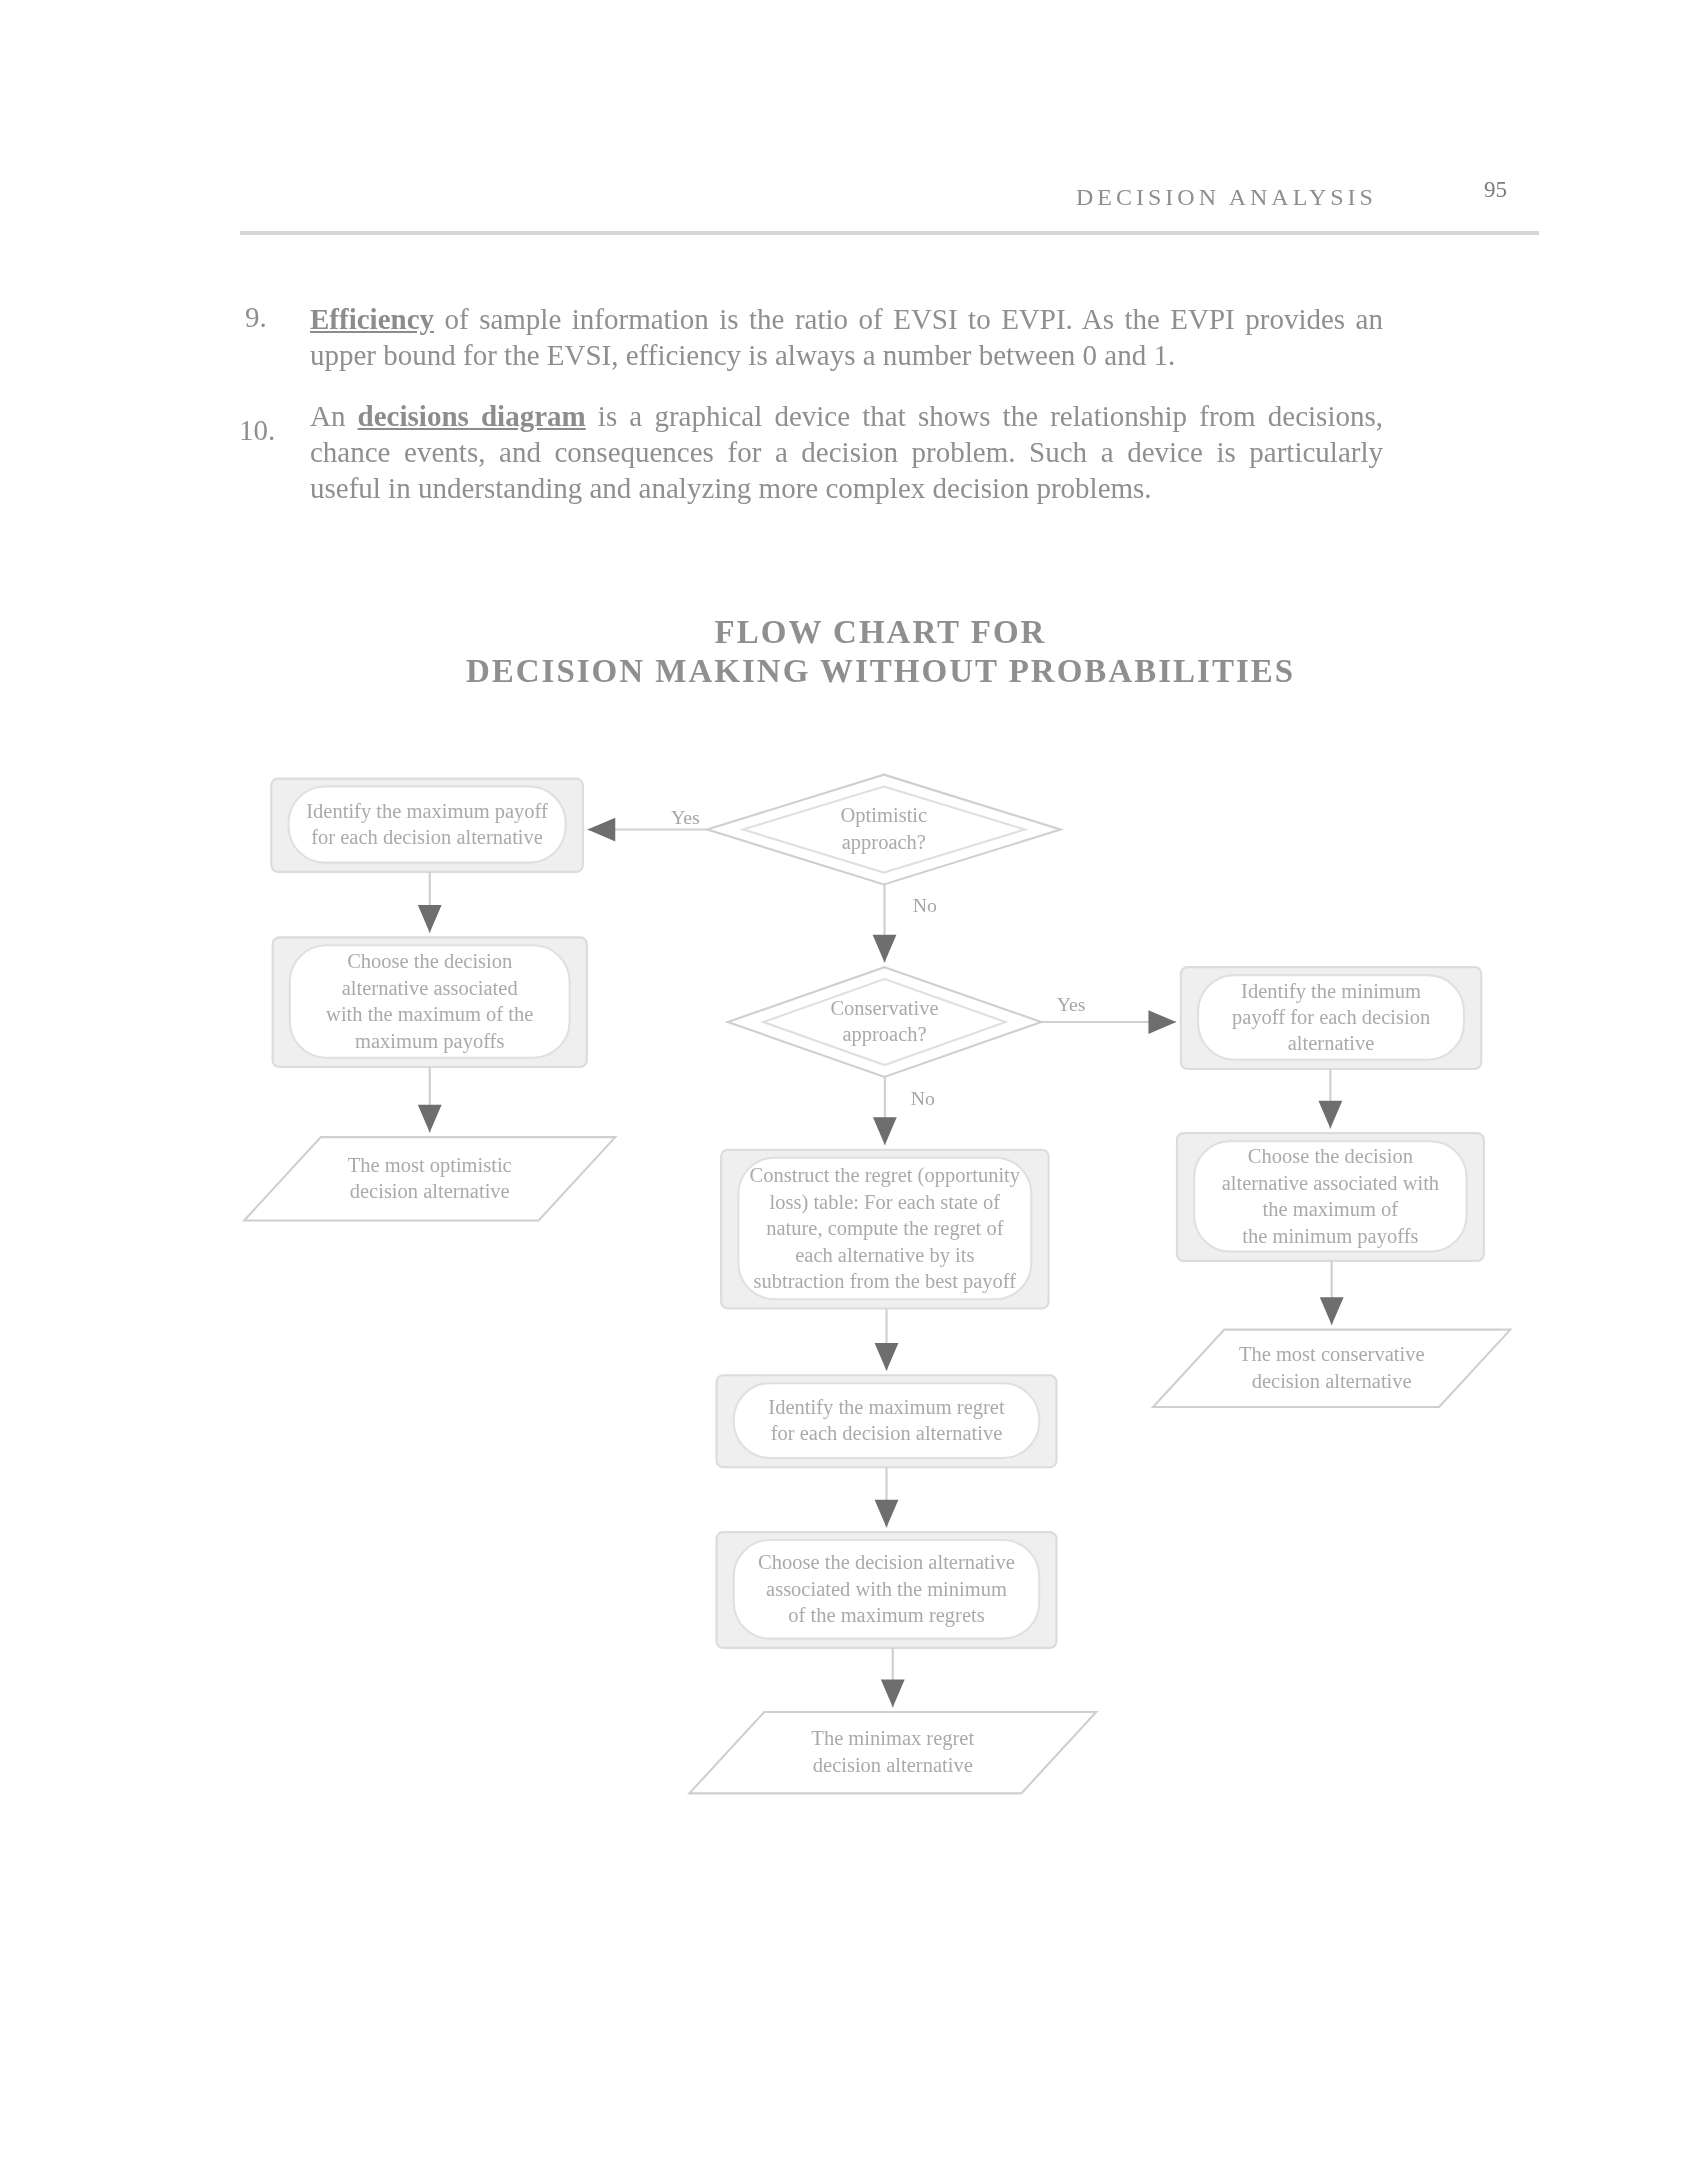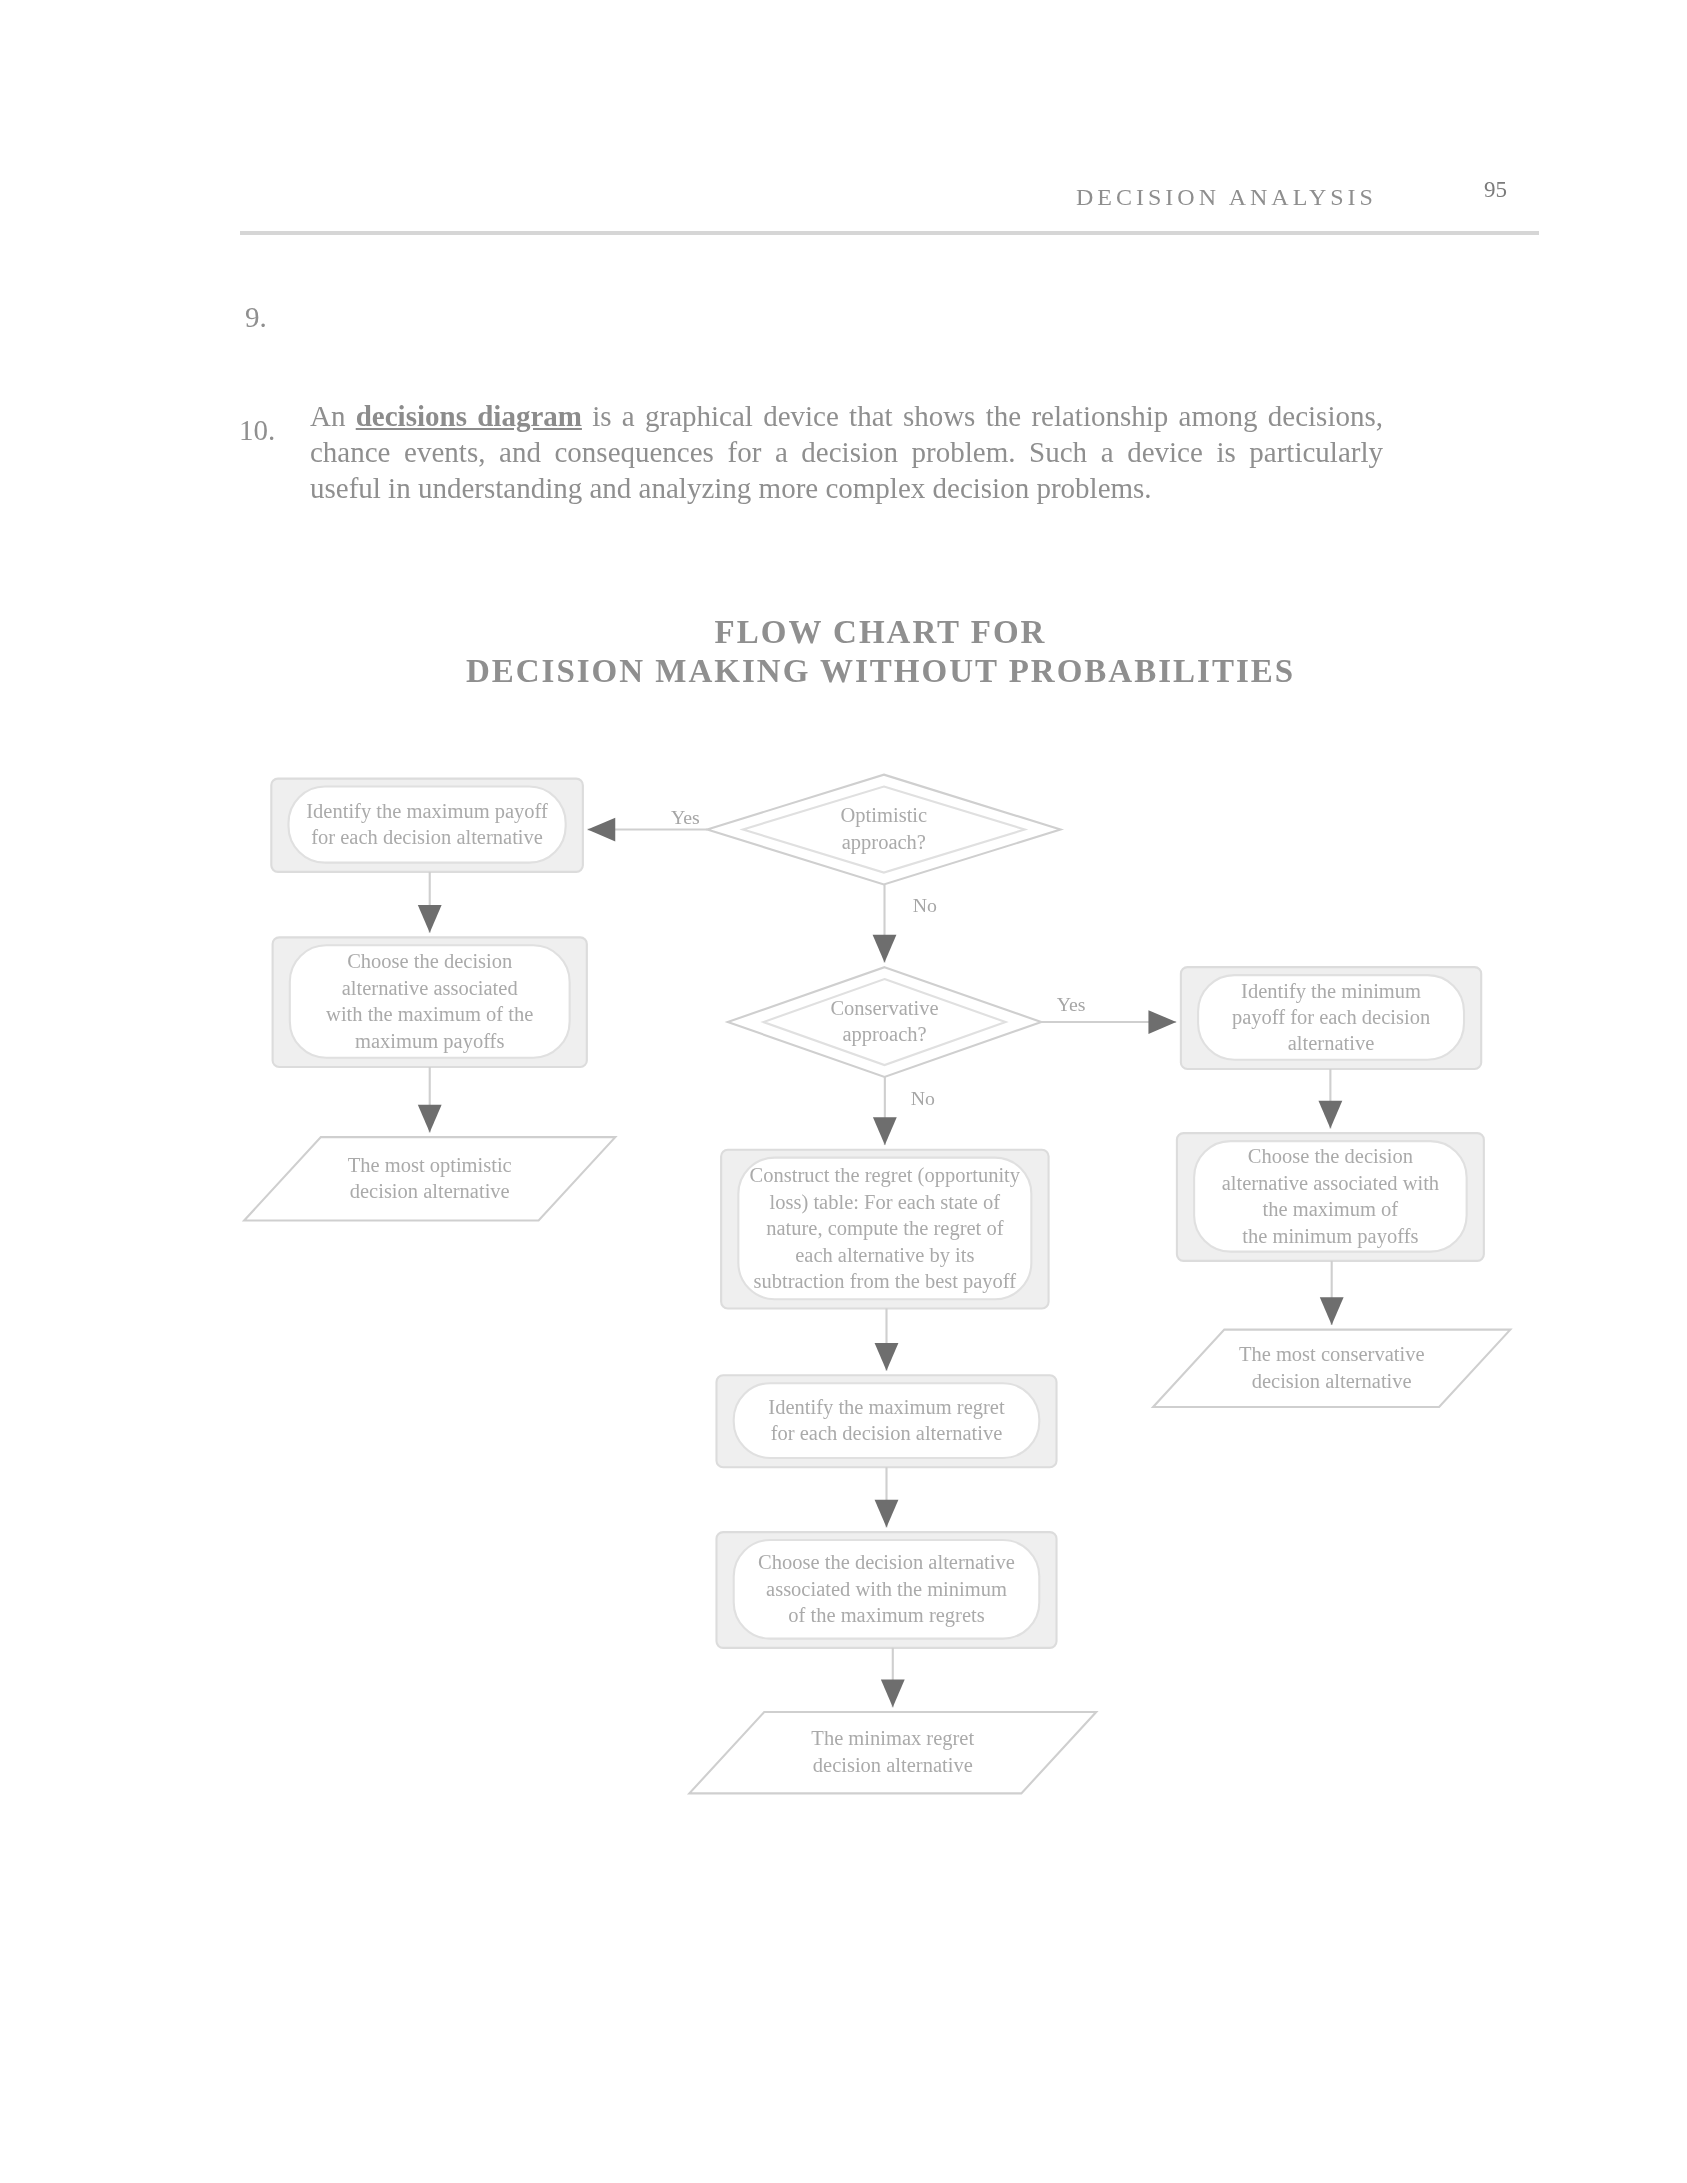--- a/index.html
+++ b/index.html
@@ -32,24 +32,27 @@
 </head>
 <body>
 
 <div class="page">
 
   <div class="rh rh-title">DECISION ANALYSIS</div>
   <div class="rh rh-page">95</div>
   <div class="rule"></div>
 
   <div class="marker" style="left:245px;top:301px;">9.</div>
+  <div class="para" style="left:310px;top:301px;width:1073px;">
+    <b>Efficiency</b><span> of sample information is the ratio of EVSI to EVPI.  As the EVPI provides an upper bound for the EVSI, efficiency is always a number between 0 and 1.</span>
+  </div>
 
   <div class="marker" style="left:239px;top:414px;">10.</div>
   <div class="para" style="left:310px;top:398px;width:1073px;">
-    <span>An </span><b>decisions diagram</b><span> is a graphical device that shows the relationship among decisions, chance events, and consequences for a decision problem.  Such a device is particularly useful in understanding and analyzing more complex decision problems.</span>
+    <span>An </span><b>decisions diagram</b><span> is a graphical device that shows the relationship from decisions, chance events, and consequences for a decision problem.  Such a device is particularly useful in understanding and analyzing more complex decision problems.</span>
   </div>
 
   <div class="flowtitle" style="top:614px;">
     <span class="u">FLOW CHART FOR</span>
   </div>
   <div class="flowtitle" style="top:653px;">
     <span class="u">DECISION MAKING WITHOUT PROBABILITIES</span>
   </div>
 
   <svg id="chart" width="1687" height="2183" viewBox="0 0 2550 3300">

